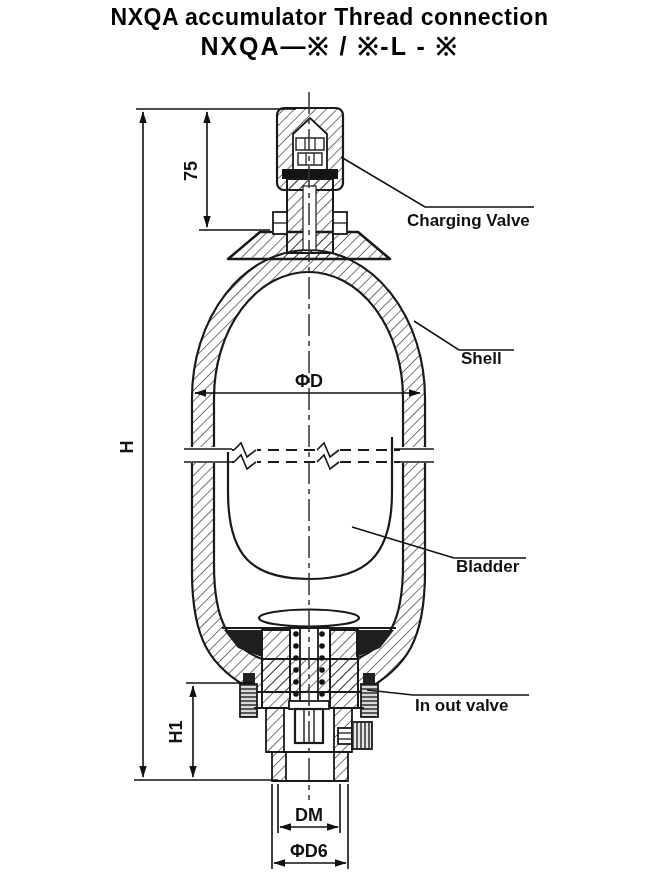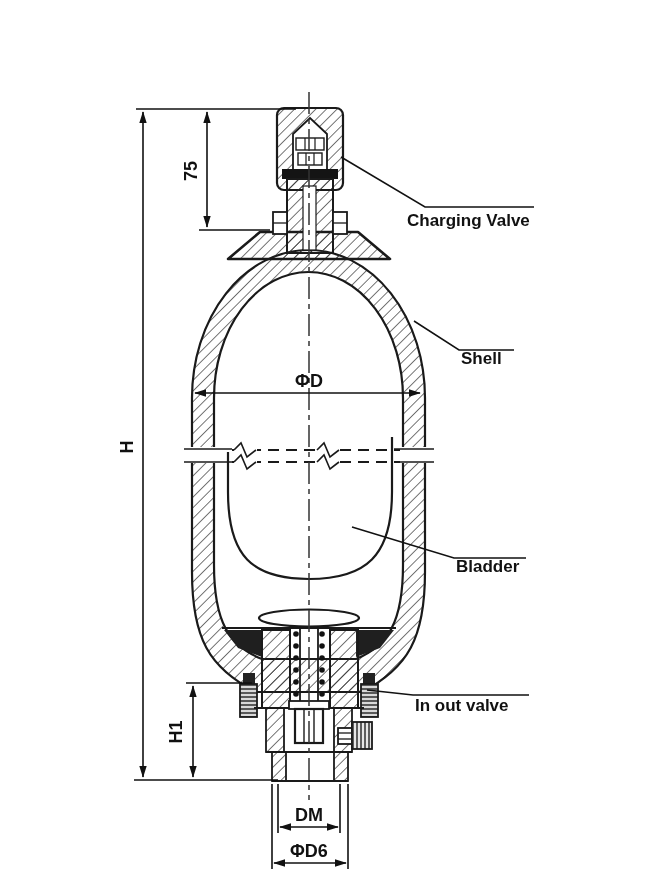--- a/index.html
+++ b/index.html
@@ -26,20 +26,24 @@
     fill:#111;
   }
   .dim-text{font-size:18px;font-weight:bold;}
   .label-text{font-size:17px;font-weight:bold;}
 </style>
 </head>
 <body>
 
 <div class="page">
 
+  <div class="title-block">
+    <div class="title-line1">NXQA accumulator Thread connection</div>
+    <div class="title-line2">NXQA—※ / ※-L - ※</div>
+  </div>
 
   <svg width="659" height="883" viewBox="0 0 659 883">
     <defs>
       <pattern id="hatch" width="7.5" height="7.5" patternUnits="userSpaceOnUse" patternTransform="rotate(45)">
         <line x1="0" y1="0" x2="0" y2="7.5" stroke="#2b2b2b" stroke-width="1.3"></line>
       </pattern>
       <pattern id="knurlH" width="4" height="4" patternUnits="userSpaceOnUse">
         <rect width="4" height="4" fill="#d9d9d9"></rect>
         <line x1="0" y1="1" x2="4" y2="1" stroke="#222" stroke-width="1.4"></line>
       </pattern>

